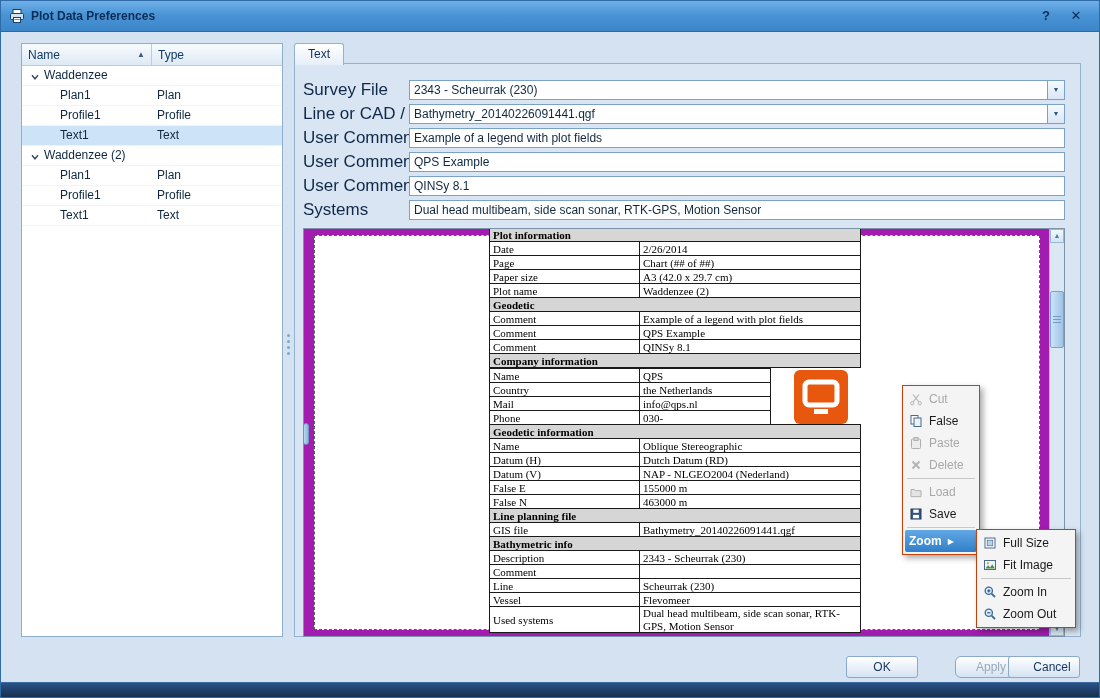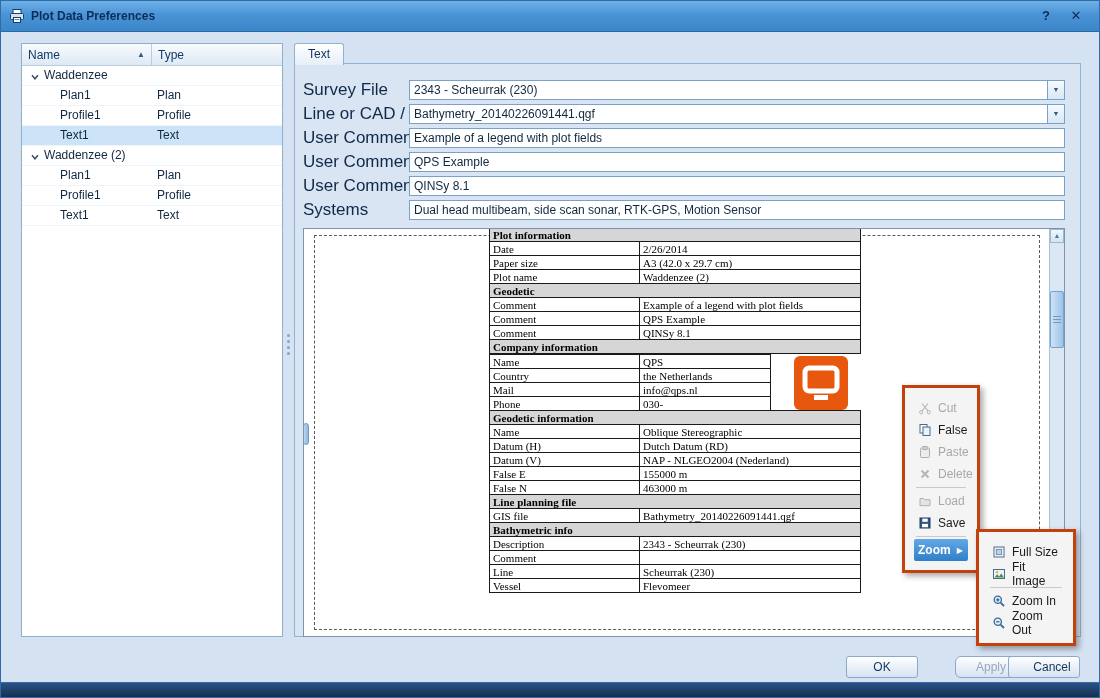--- a/index.html
+++ b/index.html
@@ -53,21 +53,21 @@
   .fbox{position:absolute;left:114px;width:656px;height:20px;box-sizing:border-box;
     border:1px solid #7aa2c8;background:#fff;}
   .ftext{position:absolute;left:0;top:0;width:100%;height:100%;border:none;outline:none;
     padding:0 4px;box-sizing:border-box;font:12px "Liberation Sans","DejaVu Sans",sans-serif;color:#102840;background:transparent;}
   .combo .ftext{width:calc(100% - 17px);}
   .combo-btn{position:absolute;right:0;top:0;width:17px;height:100%;box-sizing:border-box;
     background:linear-gradient(#f5fafd,#d9e7f5);border-left:1px solid #7aa2c8;
     text-align:center;font-size:7px;line-height:18px;color:#2a5a8a;}
 
   
-  .preview{position:absolute;left:8px;top:164px;width:762px;height:409px;background:#ffffff;
+  .preview{position:absolute;left:8px;top:164px;width:762px;height:409px;background:#a21caf;
     border:1px solid #7d93a8;box-sizing:border-box;overflow:hidden;}
   .page{position:absolute;left:10px;top:6px;width:726px;height:395px;background:#fff;
     border:1px dashed #5a5a5a;box-sizing:border-box;}
   .legend{position:absolute;left:174px;top:-9px;width:372px;background:#fff;}
   table.ltable{border-collapse:collapse;table-layout:fixed;width:371px;margin-top:-1px;
     font:11px "Liberation Serif","DejaVu Serif",serif;color:#000;}
   table.ltable:first-child{margin-top:0;}
   table.ltable td{border:1px solid #1a1a1a;height:13px;padding:0 3px;vertical-align:middle;overflow:hidden;white-space:nowrap;}
   table.ltable td.wrap{white-space:normal;line-height:1.15;}
   td.lsec{background:#d6d6d6;font-weight:700;}
@@ -82,22 +82,22 @@
   .pv-up{top:0;}
   .pv-down{bottom:0;}
   .pv-thumb{position:absolute;left:0;top:62px;width:14px;height:57px;
     background:linear-gradient(90deg,#cfe2f4,#9dc3e8);border:1px solid #74a4d2;box-sizing:border-box;border-radius:2px;}
   .pv-thumb i{display:block;margin:24px auto 2px;width:8px;height:1px;background:#6d9cc8;}
   .pv-thumb i+i{margin-top:2px;}
   .vgrip{position:absolute;left:-1px;top:194px;width:6px;height:22px;border-radius:3px;
     background:linear-gradient(90deg,#bcd7ef,#8db6dd);border:1px solid #6e9cc8;box-sizing:border-box;}
 
   
-  .menu{position:absolute;z-index:10;background:#f4f4f4;border:3px solid #c2410c;
-    box-shadow:3px 3px 6px rgba(0,0,0,.35);padding:9px;box-sizing:border-box;}
+  .menu{position:absolute;z-index:10;background:#f4f4f4;border:1px solid #c2410c;
+    box-shadow:3px 3px 6px rgba(0,0,0,.35);padding:2px;box-sizing:border-box;}
   .menu-main{left:901px;top:384px;width:78px;}
   .menu-sub{left:975px;top:528px;width:100px;z-index:11;}
   .mi{display:flex;align-items:center;height:22px;padding:0 4px;font-size:12px;color:#1a1a1a;}
   .mi .mic{width:16px;height:14px;margin-right:4px;flex:0 0 16px;}
   .mi.disabled{color:#a8a8a8;}
   .mi.hl{background:linear-gradient(#62a8e6,#2f7fc8);color:#fff;border-radius:2px;font-weight:700;}
   .mi .arrow{margin-left:6px;font-size:8px;}
   .msep{height:1px;background:#c9c9c9;margin:2px 2px;}
 
   
@@ -243,20 +243,24 @@
                 <col style="width:150px">
                 <col style="width:221px">
               </colgroup>
             <tbody>
                 <tr>
                   <td class="lsec" colspan="2">Plot information</td>
                 </tr>
             <tr>
                   <td>Date</td>
                   <td>2/26/2014</td>
+                </tr>
+            <tr>
+                  <td>Page</td>
+                  <td>Chart (## of ##)</td>
                 </tr>
             <tr>
                   <td>Paper size</td>
                   <td>A3 (42.0 x 29.7 cm)</td>
                 </tr>
             <tr>
                   <td>Plot name</td>
                   <td>Waddenzee (2)</td>
                 </tr>
           </tbody>
@@ -396,20 +400,24 @@
                   <td></td>
                 </tr>
             <tr>
                   <td>Line</td>
                   <td>Scheurrak (230)</td>
                 </tr>
             <tr>
                   <td>Vessel</td>
                   <td>Flevomeer</td>
                 </tr>
+            <tr>
+                  <td>Used systems</td>
+                  <td class="wrap">Dual head multibeam, side scan sonar, RTK-GPS, Motion Sensor</td>
+                </tr>
           </tbody>
             </table>
 
         </div>
       </div>
 
       <div class="pv-scroll">
         <div class="pv-arrow pv-up">▲</div>
         <div class="pv-thumb">
             <i></i>

